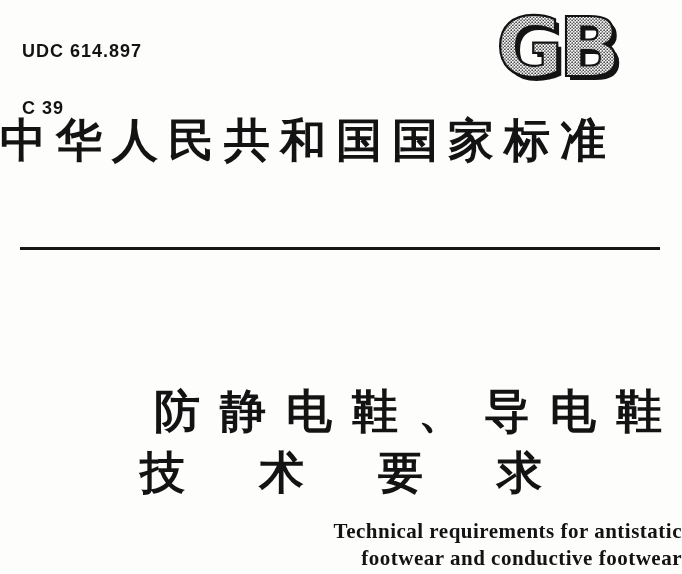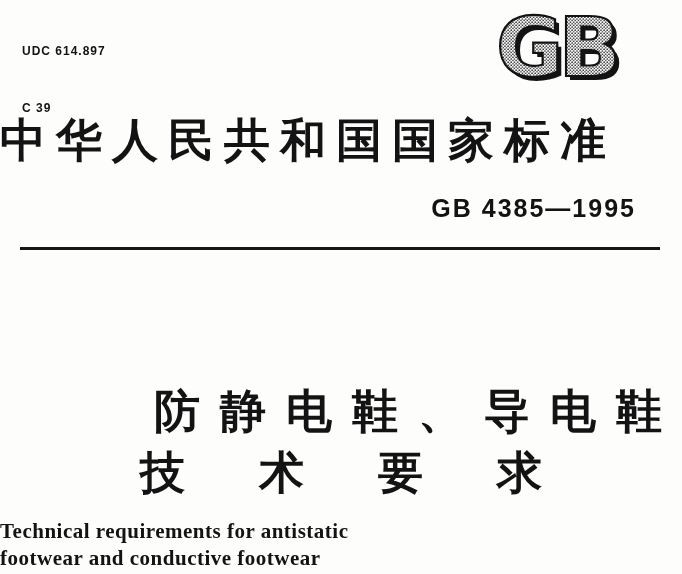--- a/index.html
+++ b/index.html
@@ -18,21 +18,21 @@
     font-family: "Liberation Serif", serif;
   }
 
   
   .udc-block {
     position: absolute;
     left: 22px;
     top: 4px;
     font-family: "Liberation Sans", sans-serif;
     font-weight: bold;
-    font-size: 12px;
+    font-size: 18px;
     line-height: 19px;
     letter-spacing: 1px;
     white-space: pre;
   }
 
   
   .gb-logo {
     position: absolute;
     left: 464px;
     top: 2px;
@@ -108,21 +108,21 @@
     line-height: 58px;
     white-space: nowrap;
   }
 
   
   .en-title {
     position: absolute;
     top: 518px;
     left: 0;
     right: 0;
-    text-align: left;
+    text-align: right;
     font-family: "Liberation Serif", serif;
     font-weight: bold;
     font-size: 21px;
     line-height: 27px;
     letter-spacing: 0.5px;
   }
 </style>
 </head>
 <body>
 
@@ -142,21 +142,20 @@
       </pattern>
     </defs>
     <g font-family="'DejaVu Sans', sans-serif" font-weight="bold" font-size="82" letter-spacing="-5">
       <text x="92" y="74" text-anchor="middle" fill="#131313" transform="translate(4,4)">GB</text>
       <text x="92" y="74" text-anchor="middle" fill="url(#gbdots)" stroke="#131313" stroke-width="2.2">GB</text>
     </g>
   </svg>
 
   <div class="national-title">中华人民共和国国家标准</div>
 
-  <div class="std-number">GB 4385—1995</div>
 
   <div class="head-rule"></div>
 
   <div class="cn-title-1">防静电鞋、导电鞋</div>
 
   <div class="cn-title-2">
     <span>技</span>
     <span>术</span>
     <span>要</span>
     <span>求</span>

